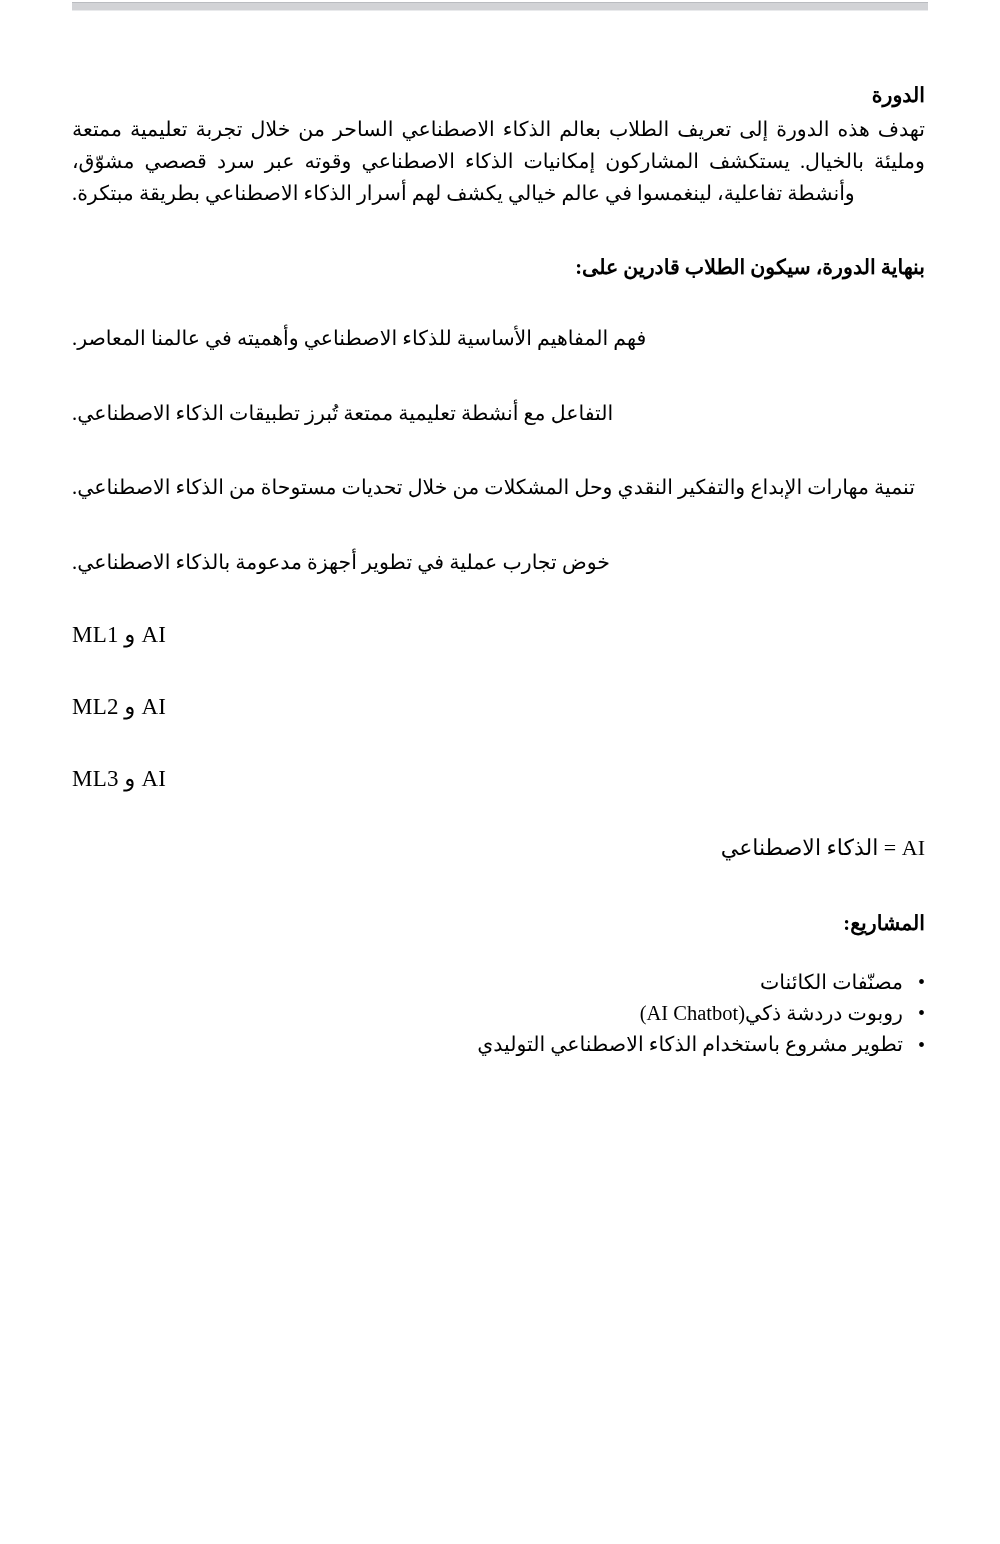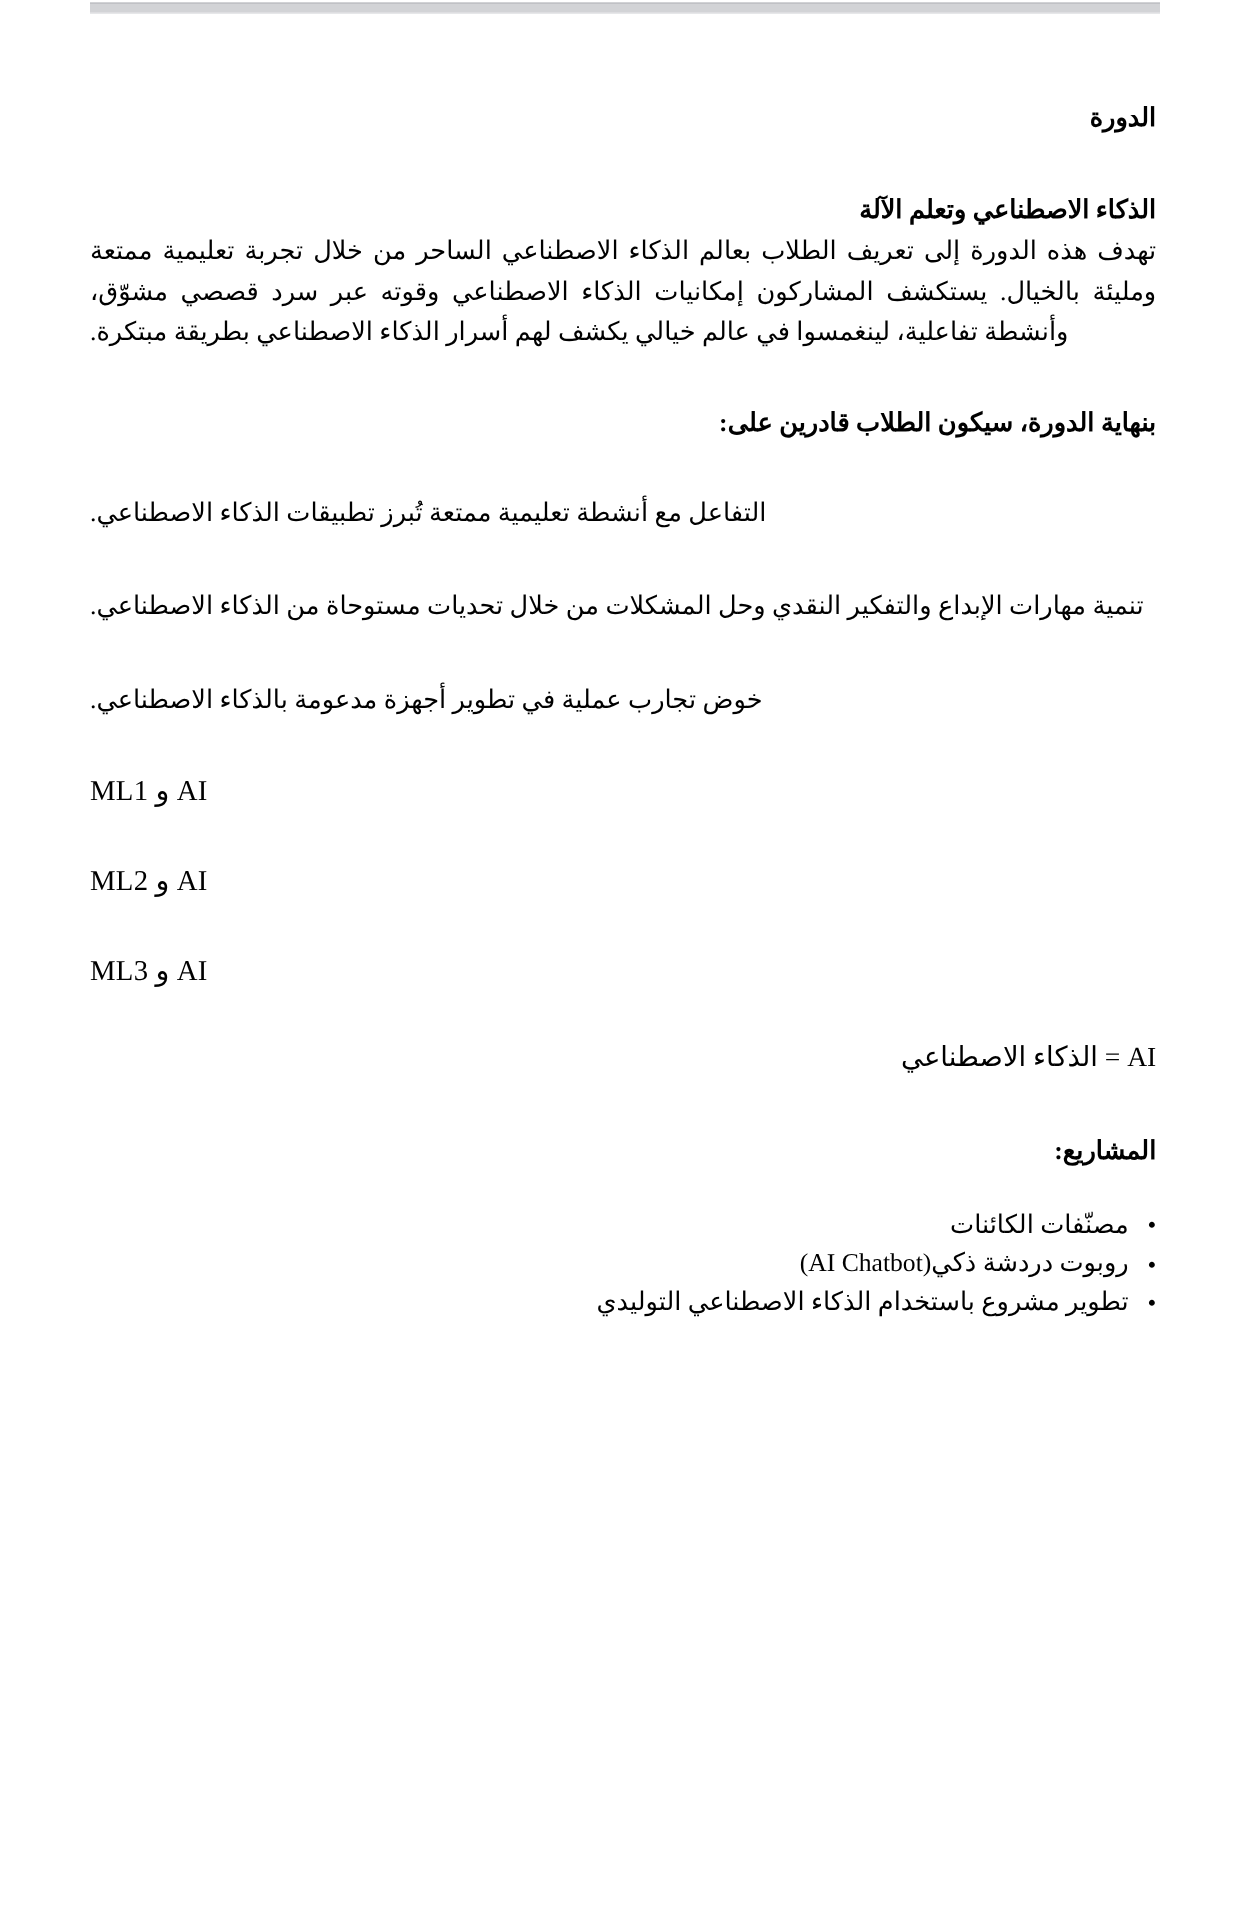--- a/index.html
+++ b/index.html
@@ -137,27 +137,27 @@
 </style>
 </head>
 <body>
 
 <div class="top-bar-track"></div>
 
 <div class="page">
 
   <p class="heading blk course-word">الدورة</p>
 
-  <p class="heading blk course-title">الذكاء الاصطناعي وتعلم الآلة</p>
 
 
   <p class="body-par blk">تهدف هذه الدورة إلى تعريف الطلاب بعالم الذكاء الاصطناعي الساحر من خلال تجربة تعليمية ممتعة ومليئة بالخيال. يستكشف المشاركون إمكانيات الذكاء الاصطناعي وقوته عبر سرد قصصي مشوّق، وأنشطة تفاعلية، لينغمسوا في عالم خيالي يكشف لهم أسرار الذكاء الاصطناعي بطريقة مبتكرة.</p>
 
   <p class="heading blk outcomes-label">بنهاية الدورة، سيكون الطلاب قادرين على:</p>
 
+  <p class="objective blk short">فهم المفاهيم الأساسية للذكاء الاصطناعي وأهميته في عالمنا المعاصر.</p>
 
   <p class="objective blk short">التفاعل مع أنشطة تعليمية ممتعة تُبرز تطبيقات الذكاء الاصطناعي.</p>
 
   <p class="objective blk">تنمية مهارات الإبداع والتفكير النقدي وحل المشكلات من خلال تحديات مستوحاة من الذكاء الاصطناعي.</p>
 
   <p class="objective blk short">خوض تجارب عملية في تطوير أجهزة مدعومة بالذكاء الاصطناعي.</p>
 
 
   <p class="level-row blk">AI و ML1</p>
 

